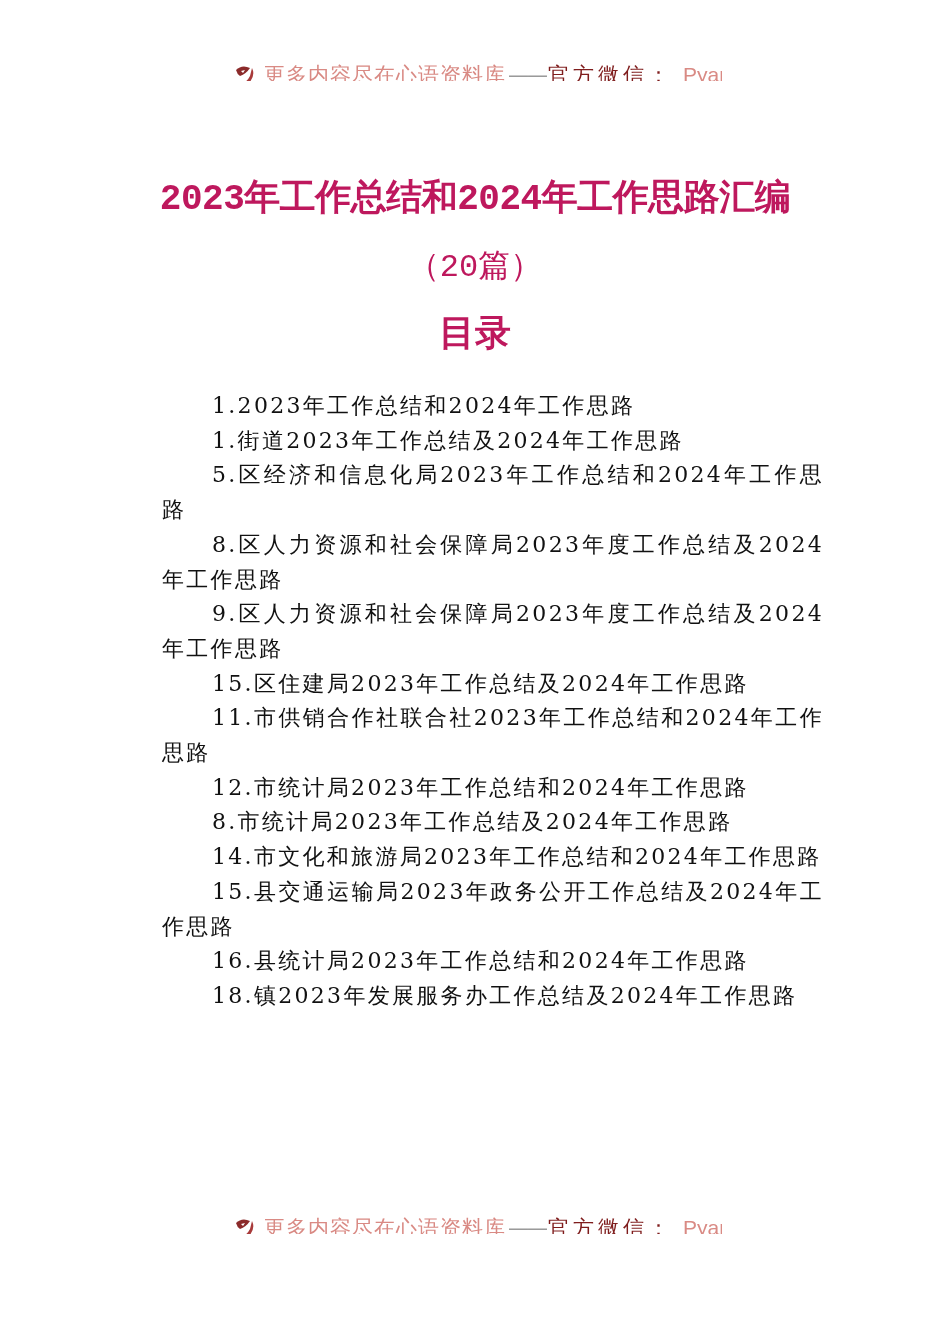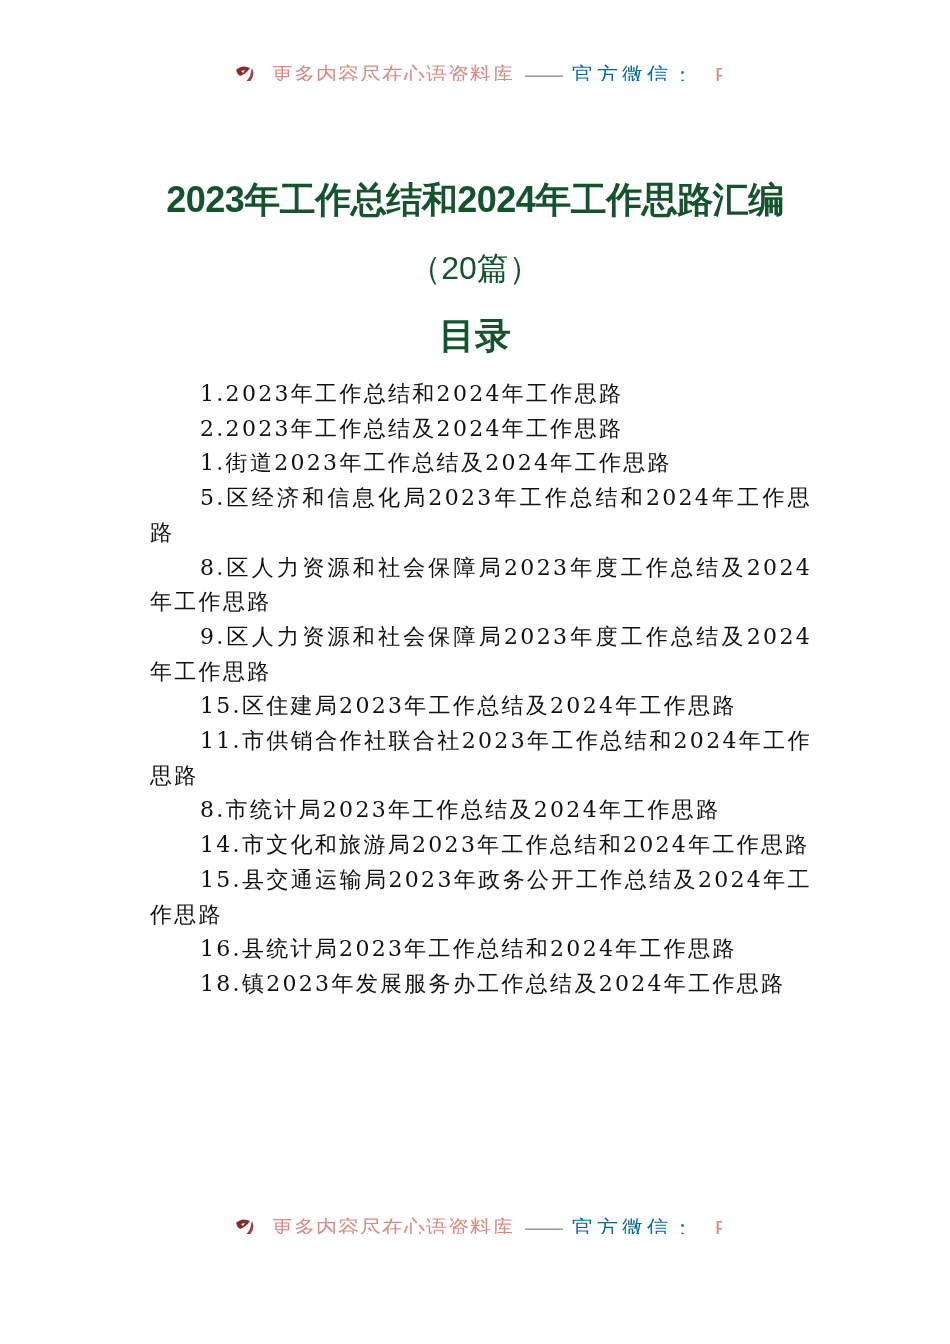--- a/index.html
+++ b/index.html
@@ -27,52 +27,51 @@
     }
     .watermark.top { top: 59px; }
     .watermark.bottom { top: 1212px; }
     .watermark .inner {
       display: flex;
       align-items: center;
       transform: translateY(8px);
       font-family: "DejaVu Sans", sans-serif;
       font-size: 21px;
       line-height: 28px;
-      gap: 8px;
     }
     .wm-logo {
       width: 26px;
       height: 26px;
       margin-right: 6px;
       flex: 0 0 auto;
     }
     .wm-pink { color: #d98a84; letter-spacing: 1px; }
     .wm-dash { color: #9a9a9a; letter-spacing: -2px; margin: 0 2px; }
-    .wm-gray { color: #0369a1; letter-spacing: 4px; }
+    .wm-gray { color: #7f1d1d; letter-spacing: 4px; }
     .wm-id { color: #d98a84; margin-left: 10px; font-family: "Liberation Sans", sans-serif; }
 
     .title {
       position: absolute;
       left: 0;
       width: 950px;
       text-align: center;
-      font-family: Liberation Sans, sans-serif;
+      font-family: Liberation Mono, monospace;
       font-weight: bold;
-      color: #14532d;
+      color: #be185d;
     }
     .title.main { top: 176px; font-size: 36px; line-height: 48px; letter-spacing: -0.5px; }
     .title.count { top: 246px; font-size: 32px; line-height: 44px; font-weight: normal; }
     .title.toc { top: 312px; font-size: 36px; line-height: 48px; }
 
     .toc-list {
       position: absolute;
       left: 146px;
       top: 373px;
       width: 662px;
-      margin: 4px;
+      margin: 16px;
       padding: 0;
       list-style: none;
     }
     .toc-item {
       font-family: "DejaVu Serif", "Liberation Serif", serif;
       font-size: 22px;
       line-height: 34.7px;
       text-indent: 50px;
       letter-spacing: 2.3px;
       color: #111;
@@ -96,27 +95,27 @@
     <span class="wm-id">Pyan556</span>
   </div>
 </div>
 
 <div class="title main">2023年工作总结和2024年工作思路汇编</div>
 <div class="title count">（20篇）</div>
 <div class="title toc">目录</div>
 
 <ul class="toc-list">
   <li class="toc-item">1.2023年工作总结和2024年工作思路</li>
-  <li class="toc-item">2.2023年工作总结及2024年工作思路</li>
   <li class="toc-item">1.街道2023年工作总结及2024年工作思路</li>
   <li class="toc-item">5.区经济和信息化局2023年工作总结和2024年工作思路</li>
   <li class="toc-item">8.区人力资源和社会保障局2023年度工作总结及2024年工作思路</li>
   <li class="toc-item">9.区人力资源和社会保障局2023年度工作总结及2024年工作思路</li>
   <li class="toc-item">15.区住建局2023年工作总结及2024年工作思路</li>
   <li class="toc-item">11.市供销合作社联合社2023年工作总结和2024年工作思路</li>
+  <li class="toc-item">12.市统计局2023年工作总结和2024年工作思路</li>
   <li class="toc-item">8.市统计局2023年工作总结及2024年工作思路</li>
   <li class="toc-item">14.市文化和旅游局2023年工作总结和2024年工作思路</li>
   <li class="toc-item">15.县交通运输局2023年政务公开工作总结及2024年工作思路</li>
   <li class="toc-item">16.县统计局2023年工作总结和2024年工作思路</li>
   <li class="toc-item">18.镇2023年发展服务办工作总结及2024年工作思路</li>
 </ul>
 
 <div class="watermark bottom">
   <div class="inner">
     <svg class="wm-logo" viewBox="0 0 26 26">

